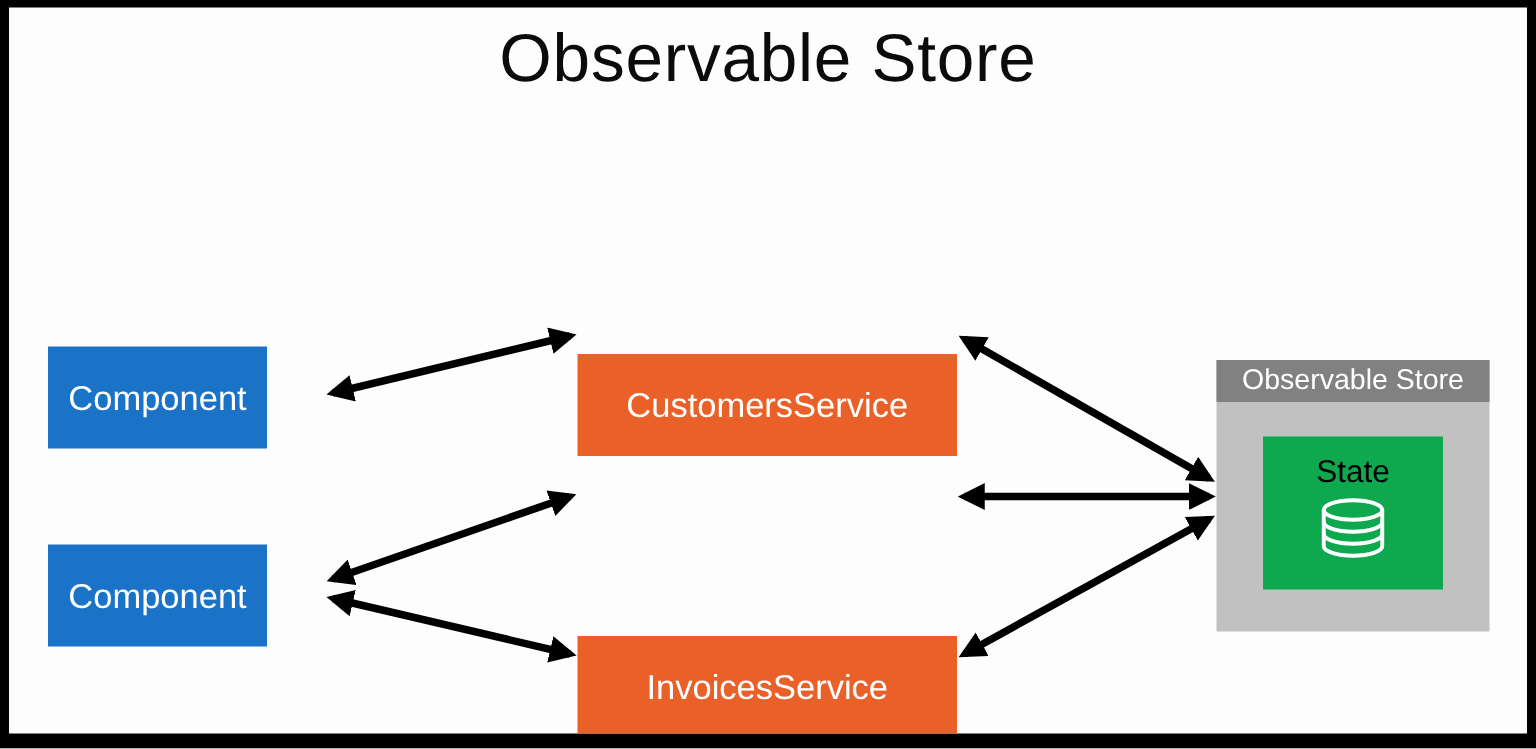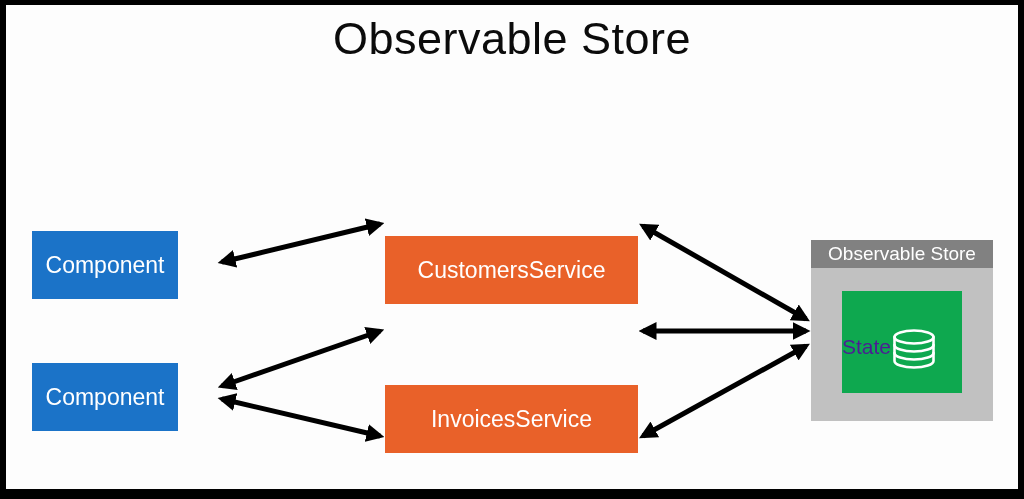--- a/index.html
+++ b/index.html
@@ -38,43 +38,43 @@
     font-weight: 400;
   }
 
   .component { background: #1B73C8; width: 146px; height: 68px; }
   .component1 { left: 26px; top: 226px; }
   .component2 { left: 26px; top: 358px; }
 
   .service { background: #E96129; width: 253px; height: 68px; }
   .customers { left: 379px; top: 183px; margin-top: 48px; }
   .orders    { left: 379px; top: 292px; height: 66px; }
-  .invoices  { left: 379px; top: 380px; }
+  .invoices  { left: 379px; top: 419px; }
 
   .store {
     position: absolute;
     left: 805px; top: 235px;
     width: 182px; height: 181px;
     background: #C1C1C1;
   }
   .store-header {
     width: 100%; height: 28px;
     background: #818181;
     display: flex; align-items: center; justify-content: center;
     color: #fff; font-size: 19px;
   }
   .state-box {
     position: absolute;
     left: 31px; top: 51px;
     width: 120px; height: 102px;
     background: #0EA84F;
-    display: flex; flex-direction: row;
+    display: flex; flex-direction: column;
     align-items: center;
     padding-top: 10px;
-    color: #4c1d95; font-size: 21px;
+    color: #000000; font-size: 21px;
   }
   .state-label { line-height: 1.3; }
   .db-icon { margin-top: 3px; }
 
   .edges {
     position: absolute;
     left: 0; top: 0;
     width: 1012px; height: 484px;
     pointer-events: none;
   }

